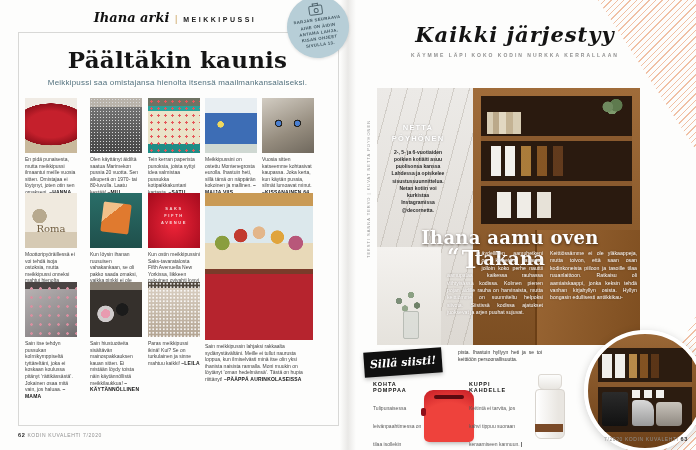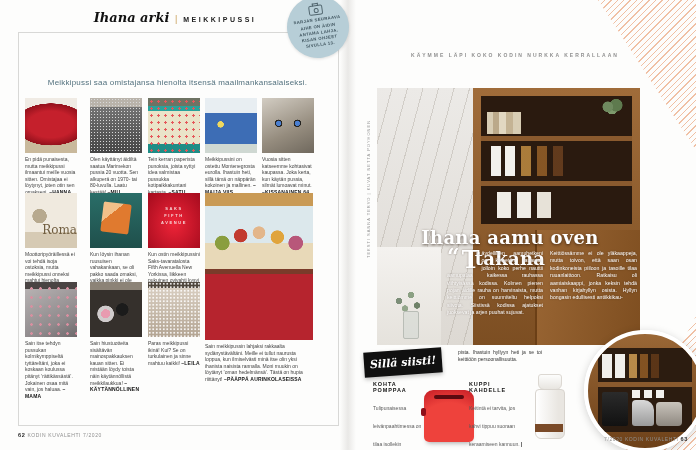--- a/index.html
+++ b/index.html
@@ -43,22 +43,22 @@
        background-size:3px 3px,100% 100%,100% 100%;}
   .ph3{background:radial-gradient(#e5575a 1px,transparent 1.3px) 0 0/7px 7px,
        linear-gradient(#6e7363 0 14%,#29a39b 14% 24%,#eae4c9 24% 84%,#1f8d86 84%);}
   .ph4{background:radial-gradient(circle at 30% 48%,#f0d95e 0 3px,transparent 3.4px),
        linear-gradient(#e8eef2 0 28%,#3d6db5 28% 84%,#cfd8d2 84%);}
   .ph5{background:radial-gradient(circle at 32% 46%,#4a7fd1 2.4px,#23221f 2.9px 3.6px,transparent 3.9px),
        radial-gradient(circle at 68% 46%,#4a7fd1 2.4px,#23221f 2.9px 3.6px,transparent 3.9px),
        linear-gradient(155deg,#d3cdc3,#958c7e 60%,#6f685d);}
   .ph6{background:radial-gradient(circle at 28% 42%,#b7a98e 0 7px,transparent 7.4px),
        linear-gradient(#f0eadf 0 70%,#d6cab4 70%);}
-  .roma-text{position:absolute;left:0;top:30px;width:100%;text-align:right;
-             font-family:"DejaVu Serif",serif;font-size:12px;color:#6f5c3e;}
+  .roma-text{position:absolute;left:0;top:30px;width:100%;text-align:center;
+             font-family:"DejaVu Serif",serif;font-size:10px;color:#6f5c3e;}
   .ph7{background:linear-gradient(#2a6e68,#1f4f4b);}
   .cube{left:12px;top:10px;width:28px;height:30px;transform:rotate(7deg);
         background:linear-gradient(135deg,#f2c089 0 35%,#e07a2f 35%);border-radius:2px;}
   .ph8{background:radial-gradient(ellipse at 50% 55%,#ef2438,#a90d1f 92%);}
   .saks-text{position:absolute;left:0;top:12px;width:100%;text-align:center;
              font-size:4px;letter-spacing:1.6px;line-height:1.8;color:#f6d9d9;font-weight:bold;}
   .ph9{height:147px;background:
        radial-gradient(circle at 16% 34%,#8a9e3f 0 7px,transparent 7.6px),
        radial-gradient(circle at 33% 29%,#c23a2f 0 6.4px,transparent 7px),
        radial-gradient(circle at 50% 27%,#e3b68a 0 6px,transparent 6.6px),
@@ -184,20 +184,21 @@
 
   <div class="abs frame"></div>
 
   <div class="abs series-badge">
     <span class="cam">
         <i class="cam-lens"></i>
       </span>
     <span class="badge-text">Sarjan seuraava aihe on äidin antama lahja. Kisan ohjeet sivulla 13.</span>
   </div>
 
+  <h1 class="abs page-title">Päältäkin kaunis</h1>
   <p class="abs subtitle">Meikkipussi saa omistajansa hienolta itsensä maailmankansalaiseksi.</p>
 
   <figure class="cell" style="left:25px;top:98px;width:52px">
     <div class="ph ph1"></div>
     <figcaption class="cap">
       <span>En pidä punaisesta, mutta meikkipussi ilmaantui meille vuosia sitten. Omistajaa ei löytynyt, joten otin sen omakseni.</span>
       <b class="cap-name">–HANNA 64</b>
     </figcaption>
   </figure>
   <figure class="cell" style="left:90px;top:98px;width:52px">
@@ -294,40 +295,46 @@
     <b>62</b>
     <span>KODIN KUVALEHTI</span>
     <span>7/2020</span>
   </footer>
 
   <div class="abs gutter"></div>
 
   <div class="abs stripes stripes-top"></div>
   <div class="abs stripes stripes-bottom"></div>
 
+  <h1 class="abs r-title">Kaikki järjestyy</h1>
   <p class="abs r-sub">KÄYMME LÄPI KOKO KODIN NURKKA KERRALLAAN</p>
   <div class="abs v-credit">TEKSTI SANNA TERVO | KUVAT NETTA PÖYHÖNEN</div>
 
   <div class="abs main-photo">
     <i class="mp-marble"></i>
     <i class="mp-cab">
       <i class="mp-int">
         <i class="i-books"></i>
         <i class="i-plant"></i>
         <i class="i-jars"></i>
         <i class="i-cans"></i>
       </i>
       <i class="mp-door"></i>
     </i>
     <i class="mp-table">
       <i class="i-sprig1"></i>
       <i class="i-vase"></i>
     </i>
   </div>
 
+  <div class="abs profile">
+    <div class="profile-name prel">NETTA
+PÖYHÖNEN</div>
+    <div class="profile-bio">2-, 5- ja 6-vuotiaiden poikien kotiäiti asuu puolisonsa kanssa Lahdessa ja opiskelee sisustussuunnittelua. Netan kotiin voi kurkistaa Instagramissa @decornetta.</div>
+  </div>
 
   <h2 class="abs photo-headline">Ihana aamu oven takana</h2>
 
   <div class="abs quote-wrap">
     <div class="q-col q-col1">
       <span class="qmark">“</span><span class="dropcap">T</span><span>äydellinen aamuhetkeni on kiireetön lauantai, jolloin koko perhe nauttii aamupalaa kaikessa rauhassa viihtyisässä kodissa. Kolmen pienen pojan äidille rauha on harvinaista, mutta keittiömme on suunniteltu helpoksi siivota. Siistissä kodissa ajatukset juoksevat ja arjen puuhat sujuvat.</span>
     </div>
     <div class="q-col q-col2">
       <span>Keittiössämme ei ole yläkaappeja, mutta toivon, että saan osan kodinkoneista piiloon ja tasoille tilaa ruuanlaittoon. Ratkaisu oli aamiaiskaappi, jonka keksin tehdä vanhan kirjahyllyn osista. Hyllyn bongasin edullisesti antiikkikau-</span>
     </div>

